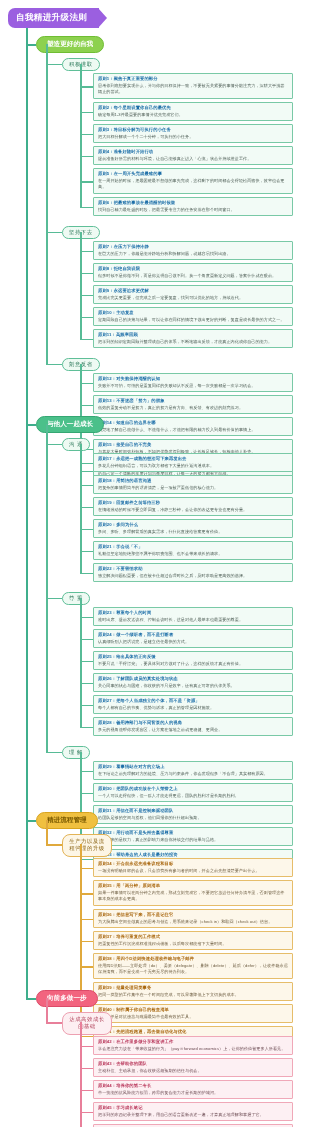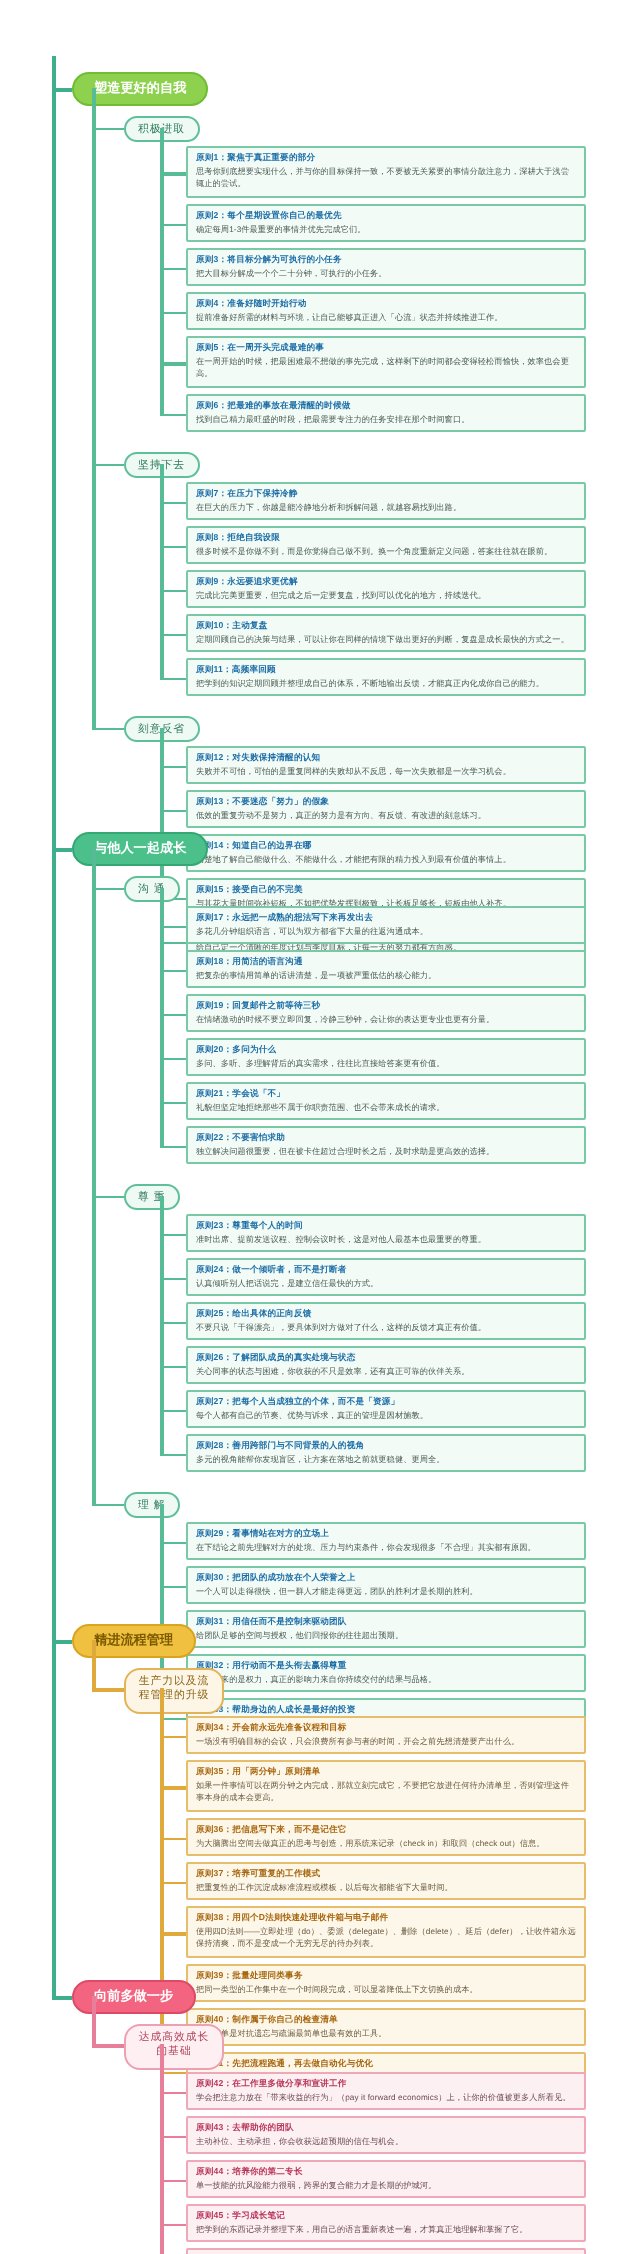--- a/index.html
+++ b/index.html
@@ -92,20 +92,21 @@
     border-left:6px solid #79c9a6;
     border-top:0 solid transparent;
     border-bottom:0 solid transparent;
   }
   .leaf::after{display:none;}
 </style>
 </head>
 <body>
 
 <div id="canvas">
+    <div class="root">自我精进升级法则</div>
     <div class="edge trunk" style="left: 26px; top: 28px; height: 970px;"></div>
     <div class="edge spur" style="left: 26px; top: 44px; width: 10px;"></div>
     <div class="b1 green" style="left: 36px; top: 36px;">塑造更好的自我</div>
     <div class="b2 " style="left: 62px; top: 58px;">积极进取</div>
     <div class="leaf " style="left: 93px; top: 73px; width: 200px;">
       <div class="t">原则1：聚焦于真正重要的部分</div>
       <div class="d">思考你到底想要实现什么，并与你的目标保持一致，不要被无关紧要的事情分散注意力，深耕大于浅尝辄止的尝试。</div>
     </div>
     <div class="leaf " style="left: 93px; top: 102px; width: 200px;">
       <div class="t">原则2：每个星期设置你自己的最优先</div>

